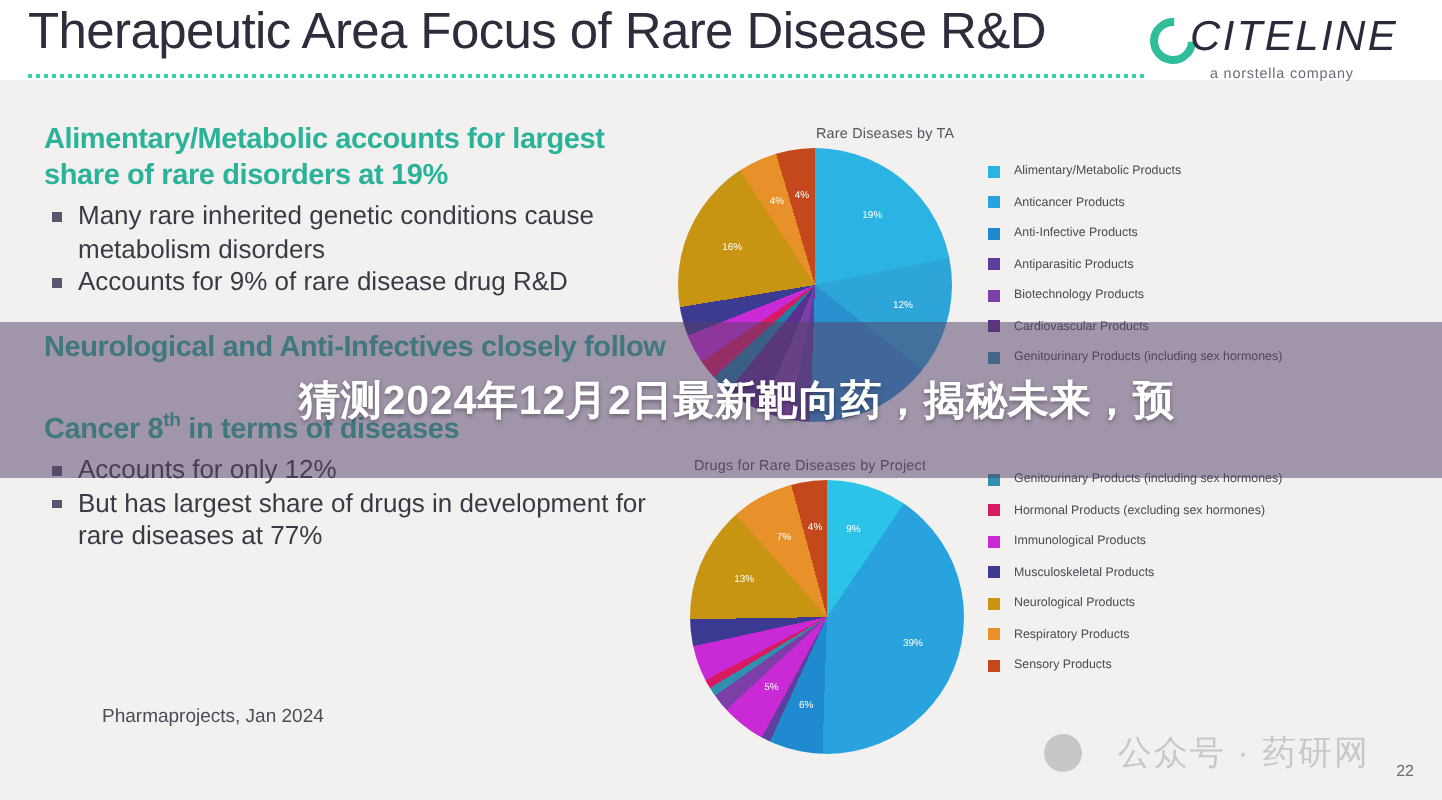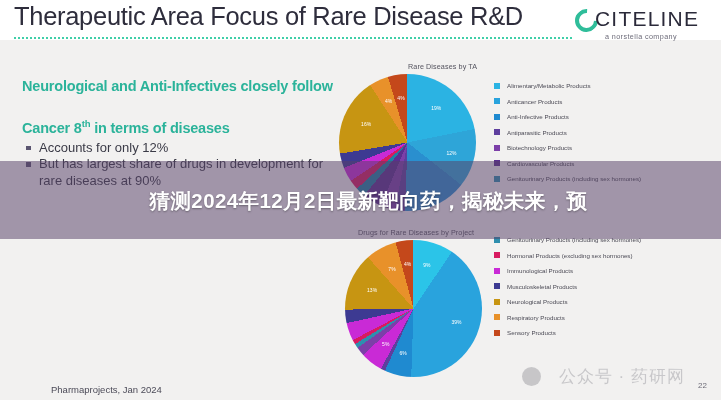--- a/index.html
+++ b/index.html
@@ -58,20 +58,21 @@
     border-right-color: transparent;
     transform: rotate(-42deg);
   }
   #logo-word {
     position: absolute;
     left: 26px; top: 1px;
     font-size: 21px;
     letter-spacing: 1.2px;
     color: #2b2a3a;
     white-space: nowrap;
+    font-style: italic;
   }
   #logo-sub {
     position: absolute;
     left: 36px; top: 26px;
     font-size: 7.2px;
     letter-spacing: 0.4px;
     color: #6c6b79;
     white-space: nowrap;
   }
 
@@ -96,21 +97,21 @@
     content: "";
     position: absolute;
     left: 4px; top: 6px;
     width: 4.5px; height: 4.5px;
     background: #5b5570;
   }
   .blk { margin-bottom: 9px; }
   #source {
     position: absolute;
     left: 10px;
-    top: 384px;
+    top: 353px;
     font-size: 9.5px;
     color: #4c4b58;
     padding-left: 41px;
   }
   sup { font-size: 0.66em; vertical-align: super; margin-top: 30px; }
 
   
   .panel { position: absolute; }
   .panel-title {
     font-size: 7.2px;
@@ -214,30 +215,37 @@
     <div id="title-rule"></div>
     <div id="logo">
       <div id="logo-mark"></div>
       <div id="logo-word">CITELINE</div>
       <div id="logo-sub">a norstella company</div>
     </div>
   </div>
 
   <div id="copy">
 
+    <div class="blk">
+      <div class="head">Alimentary/Metabolic accounts for largest share of rare disorders at 19%</div>
+      <ul class="bullets">
+        <li>Many rare inherited genetic conditions cause metabolism disorders</li>
+        <li>Accounts for 9% of rare disease drug R&amp;D</li>
+      </ul>
+    </div>
 
     <div class="blk" style="margin-top:16px;">
       <div class="head">Neurological and Anti-Infectives closely follow</div>
     </div>
 
     <div class="blk" style="margin-top:19px;">
       <div class="head"><span>Cancer 8</span><sup>th</sup><span> in terms of diseases</span></div>
       <ul class="bullets">
         <li>Accounts for only 12%</li>
-        <li>But has largest share of drugs in development for rare diseases at 90%</li>
+        <li>But has largest share of drugs in development for rare diseases at 77%</li>
       </ul>
     </div>
   </div>
 
   <div id="source">Pharmaprojects, Jan 2024</div>
 
   <div class="panel" style="left:339px; top:62px;">
     <div class="panel-title" style="margin-left:37px;padding-left:32px;">Rare Diseases by TA</div>
     <div class="pie" id="pie0" style="width: 137px; height: 137px; margin-top: 3px; background: conic-gradient(rgb(43, 179, 227) 0%, rgb(43, 179, 227) 21.8391%, rgb(46, 165, 216) 21.8391%, rgb(46, 165, 216) 35.6322%, rgb(42, 143, 207) 35.6322%, rgb(42, 143, 207) 50.5747%, rgb(94, 63, 158) 50.5747%, rgb(94, 63, 158) 52.8736%, rgb(124, 63, 168) 52.8736%, rgb(124, 63, 168) 56.3218%, rgb(90, 47, 143) 56.3218%, rgb(90, 47, 143) 60.9195%, rgb(31, 127, 163) 60.9195%, rgb(31, 127, 163) 63.2184%, rgb(216, 27, 96) 63.2184%, rgb(216, 27, 96) 65.5172%, rgb(201, 42, 214) 65.5172%, rgb(201, 42, 214) 68.9655%, rgb(61, 58, 146) 68.9655%, rgb(61, 58, 146) 72.4138%, rgb(199, 149, 18) 72.4138%, rgb(199, 149, 18) 90.8046%, rgb(232, 145, 42) 90.8046%, rgb(232, 145, 42) 95.4023%, rgb(196, 72, 27) 95.4023%, rgb(196, 72, 27) 100%);">
         <div class="pie-label" style="left: 97.1415px; top: 33.5199px;">19%</div>
@@ -272,21 +280,21 @@
         <span class="swatch" style="background: rgb(90, 47, 143);"></span>
         <span class="legend-text">Cardiovascular Products</span>
       </div>
       <div class="legend-row">
         <span class="swatch" style="background: rgb(47, 143, 174);"></span>
         <span class="legend-text">Genitourinary Products (including sex hormones)</span>
       </div>
     </div>
 
   <div class="panel" style="left:339px; top:228px;">
-    <div class="panel-title" style="margin-left:19px;">Drugs for Rare Diseases by Project</div>
+    <div class="panel-title" style="margin-left:8px;">Drugs for Rare Diseases by Project</div>
     <div class="pie" id="pie1" style="width: 137px; height: 137px; margin-top: 3px; margin-left: 6px; background: conic-gradient(rgb(43, 196, 232) 0%, rgb(43, 196, 232) 9.47368%, rgb(41, 163, 221) 9.47368%, rgb(41, 163, 221) 50.5263%, rgb(31, 138, 208) 50.5263%, rgb(31, 138, 208) 56.8421%, rgb(94, 63, 158) 56.8421%, rgb(94, 63, 158) 57.8947%, rgb(201, 42, 214) 57.8947%, rgb(201, 42, 214) 63.1579%, rgb(124, 63, 168) 63.1579%, rgb(124, 63, 168) 65.2632%, rgb(47, 143, 174) 65.2632%, rgb(47, 143, 174) 66.3158%, rgb(216, 27, 96) 66.3158%, rgb(216, 27, 96) 67.3684%, rgb(201, 42, 214) 67.3684%, rgb(201, 42, 214) 71.5789%, rgb(61, 58, 146) 71.5789%, rgb(61, 58, 146) 74.7368%, rgb(199, 149, 18) 74.7368%, rgb(199, 149, 18) 88.4211%, rgb(232, 145, 42) 88.4211%, rgb(232, 145, 42) 95.7895%, rgb(196, 72, 27) 95.7895%, rgb(196, 72, 27) 100%);">
         <div class="pie-label" style="left: 81.7578px; top: 25.2776px;">9%</div>
         <div class="pie-label" style="left: 111.497px; top: 82.4707px;">39%</div>
         <div class="pie-label" style="left: 58.1277px; top: 112.504px;">6%</div>
         <div class="pie-label" style="left: 40.7314px; top: 104.177px;">5%</div>
         <div class="pie-label" style="left: 27.0979px; top: 50.3393px;">13%</div>
         <div class="pie-label" style="left: 46.9824px; top: 28.739px;">7%</div>
         <div class="pie-label" style="left: 62.5372px; top: 23.685px;">4%</div>
       </div>
   </div>

